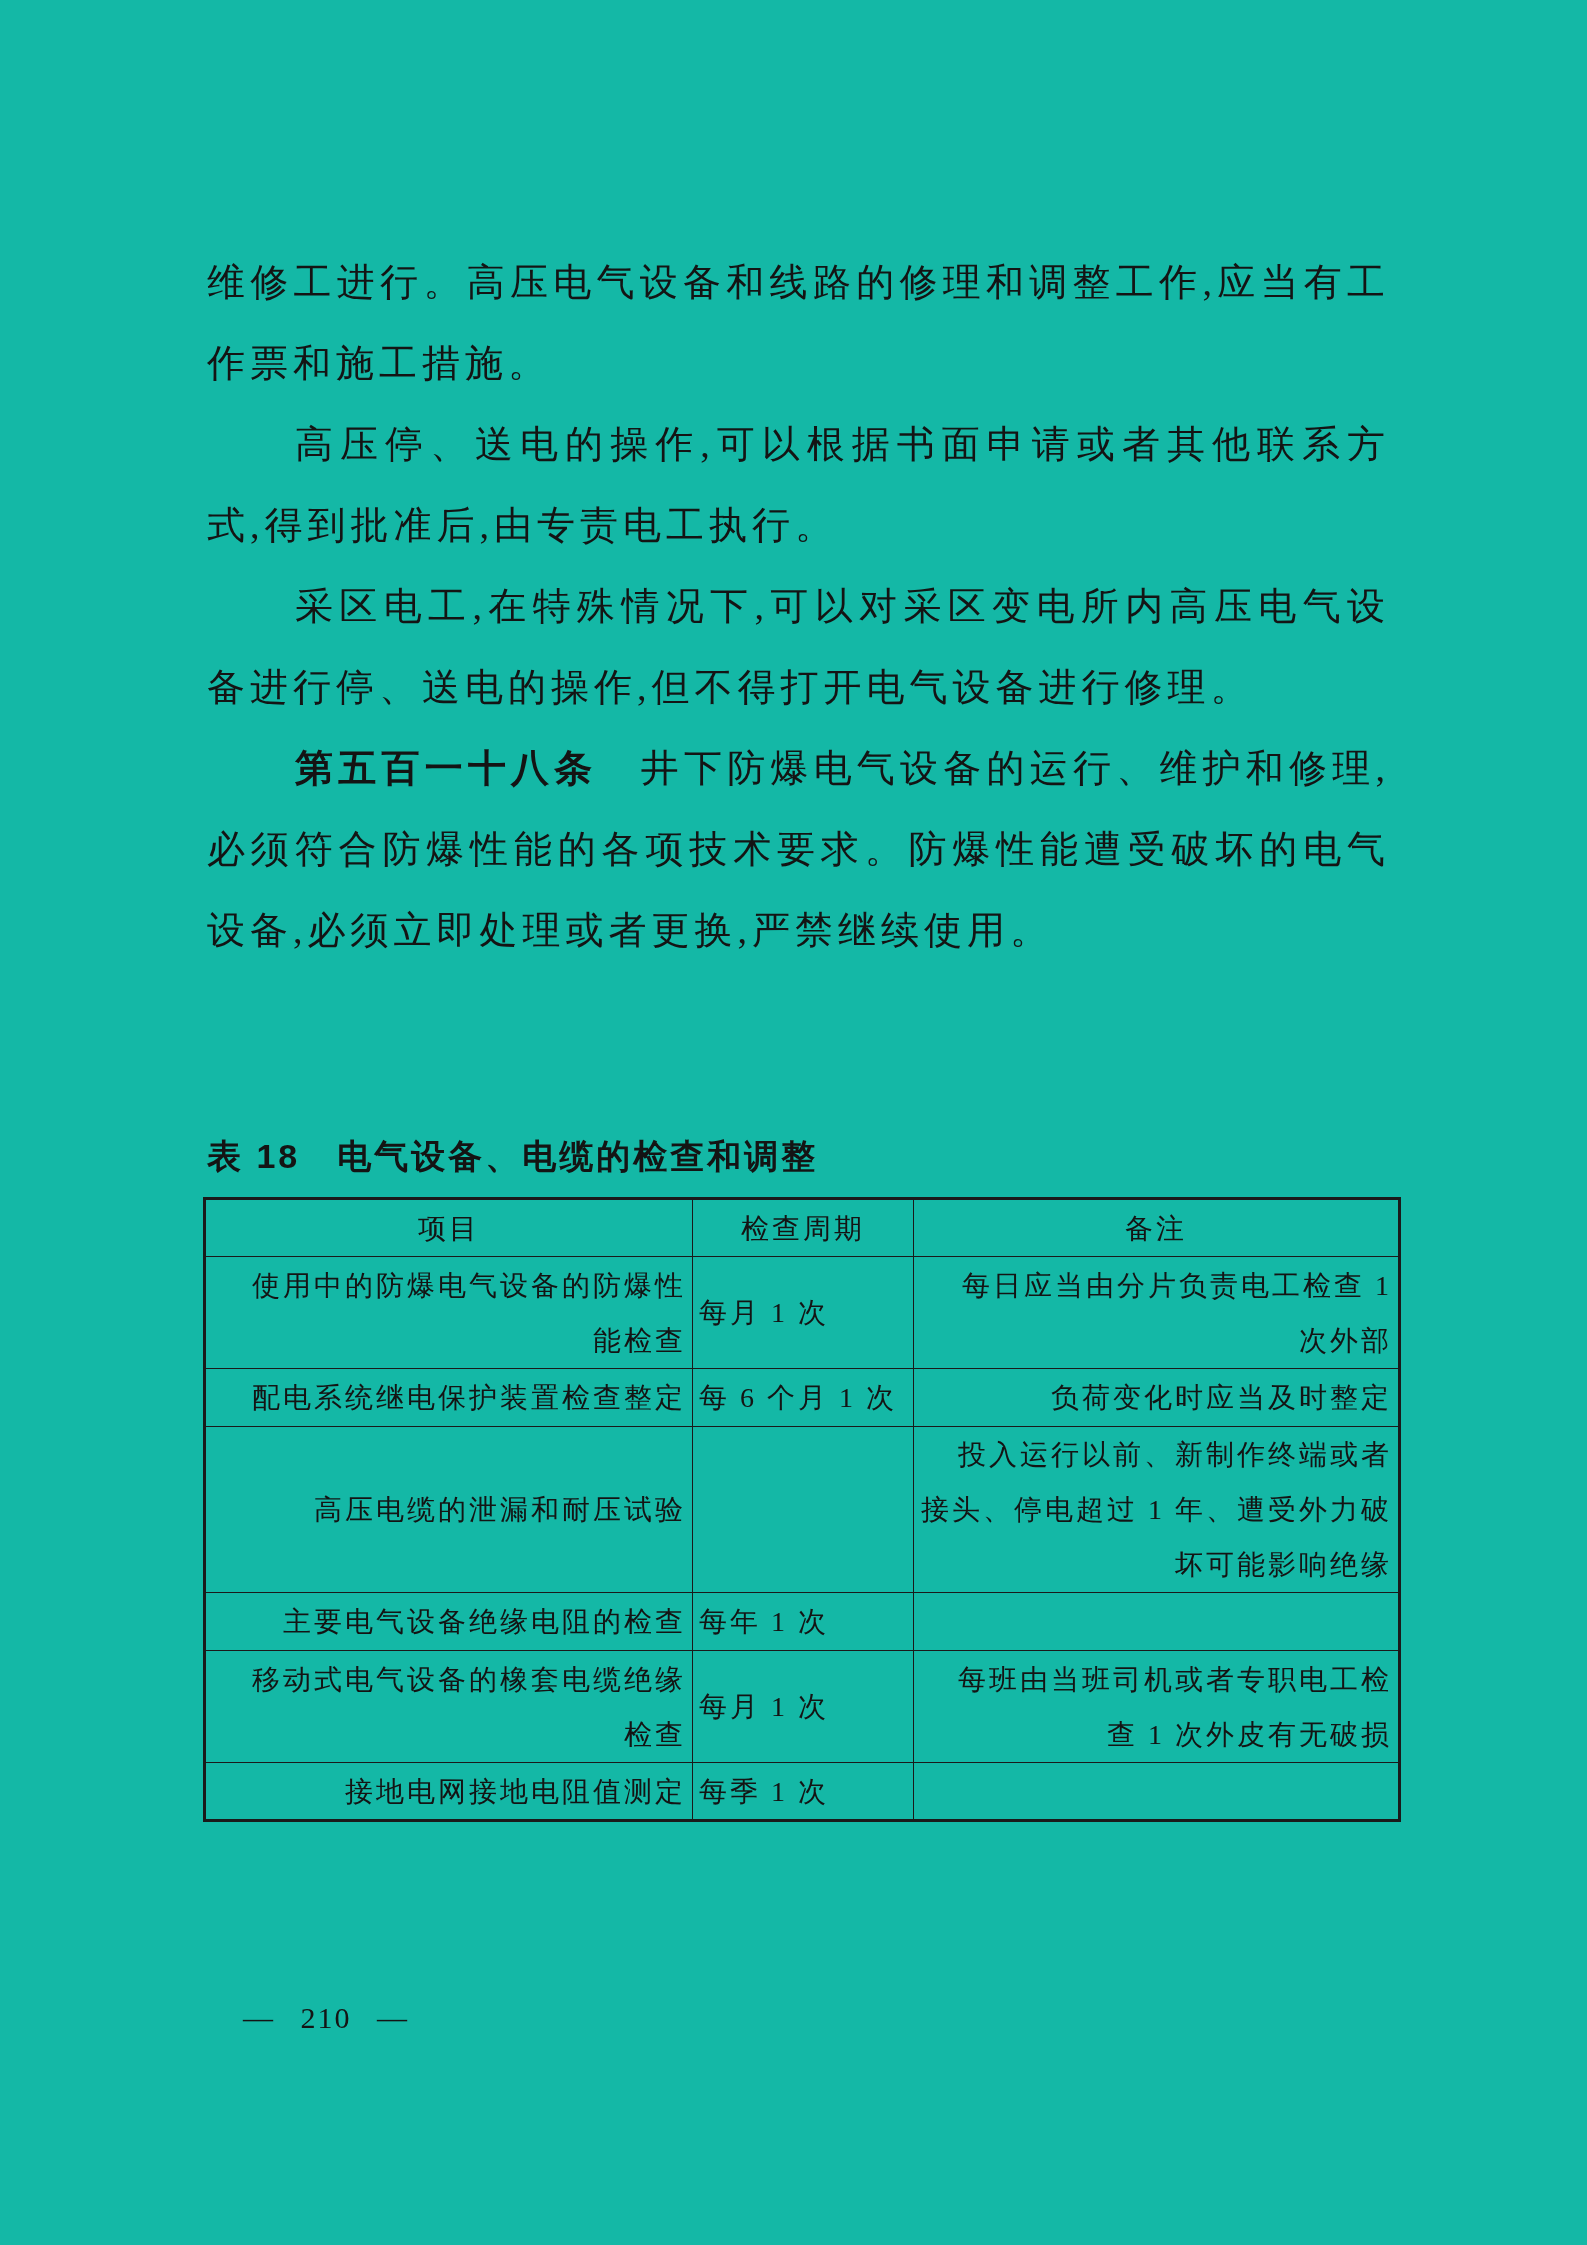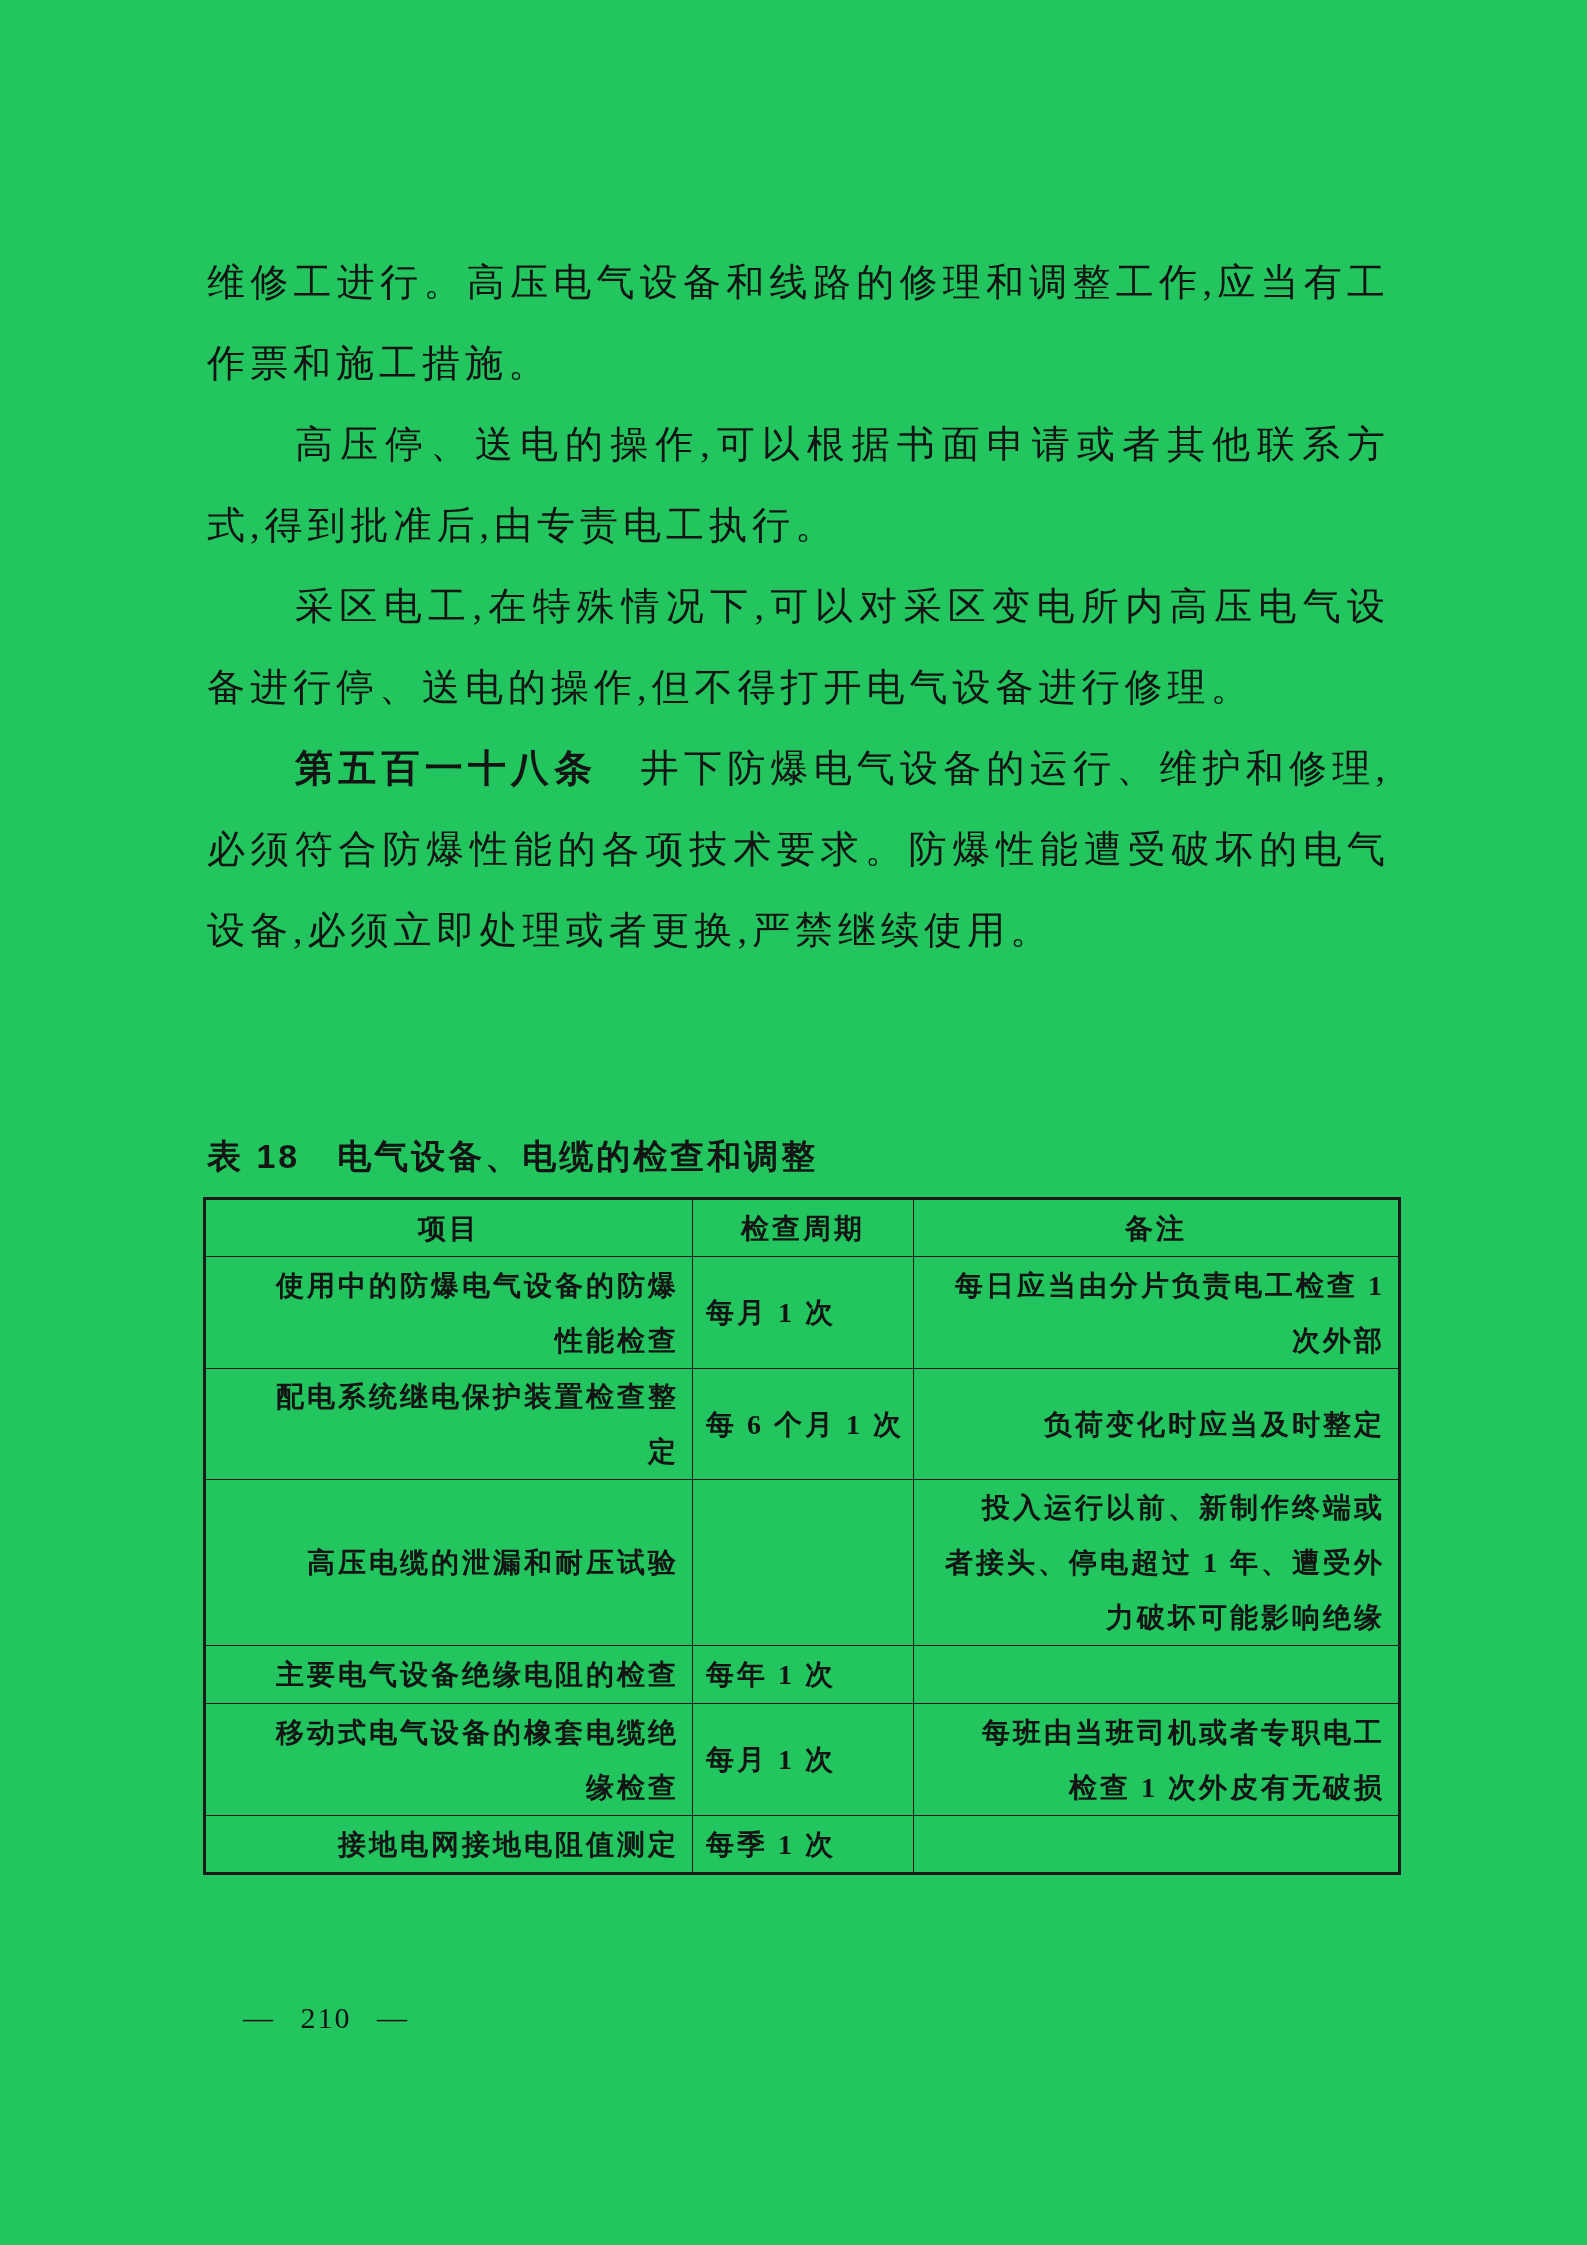--- a/index.html
+++ b/index.html
@@ -1,21 +1,21 @@
 <!DOCTYPE html>
 <html lang="zh"><head>
 <meta charset="utf-8">
 <style>
   html, body { margin: 0; padding: 0; background: #e8e8e8; }
   .page {
     position: relative;
     width: 1587px;
     height: 2245px;
     margin: 0 auto;
-    background: #22c55e;
+    background: #14b8a6;
     color: #141414;
     font-family: "Liberation Serif", "DejaVu Serif", serif;
     overflow: hidden;
   }
   .body-text {
     position: absolute;
     left: 207px;
     top: 242px;
     width: 1183px;
     font-size: 38px;
@@ -53,22 +53,22 @@
     color: #141414;
   }
   table.insp col.c1 { width: 488px; }
   table.insp col.c2 { width: 221px; }
   table.insp col.c3 { width: 486px; }
   table.insp { border: 3px solid #1a1a1a; }
   table.insp th, table.insp td {
     border: 1.5px solid #1a1a1a;
     vertical-align: middle;
     line-height: 55px;
-    padding: 0 13px;
-    font-weight: bold;
+    padding: 0 6px;
+    font-weight: normal;
   }
   table.insp th { text-align: center; }
   td.cell-item, td.cell-remark { text-align: right; text-indent: 1em; }
   td.cell-period { text-align: left; white-space: nowrap; }
   tr.rh-head { height: 58px; }
   tr.rh-2 { height: 112px; }
   tr.rh-1 { height: 58px; }
   tr.rh-3 { height: 164px; }
   .footer {
     position: absolute;

